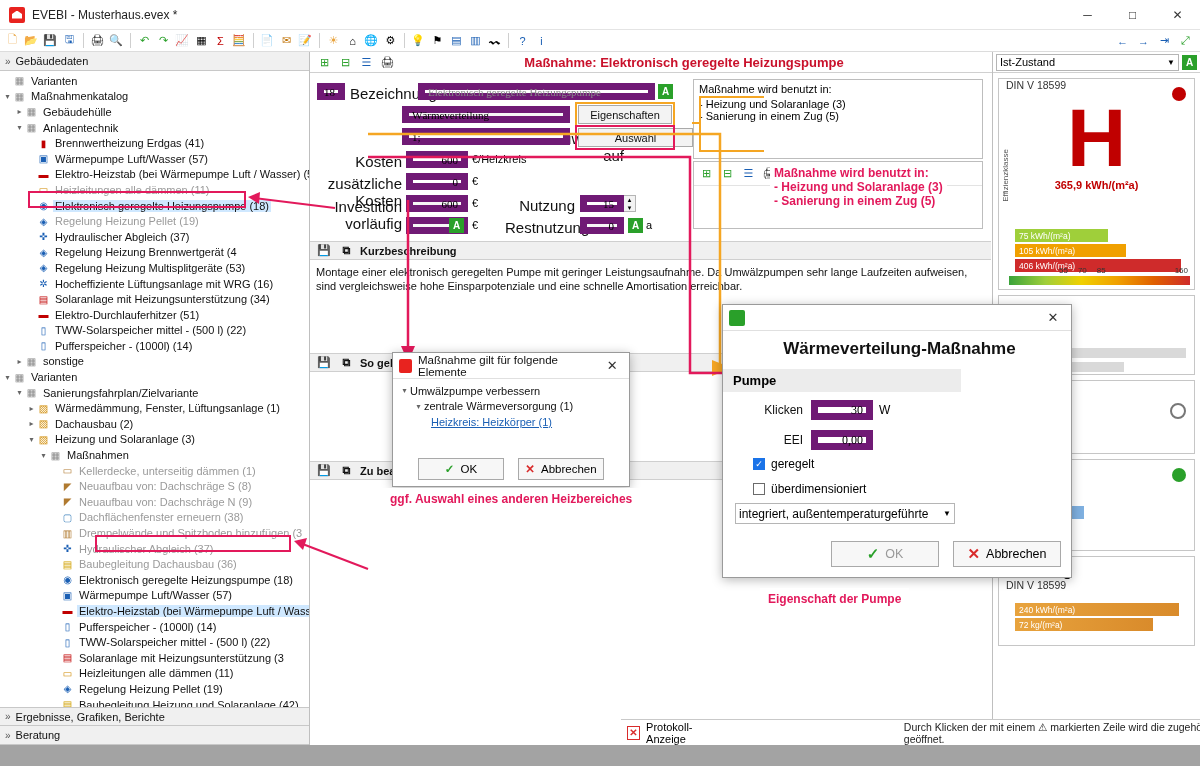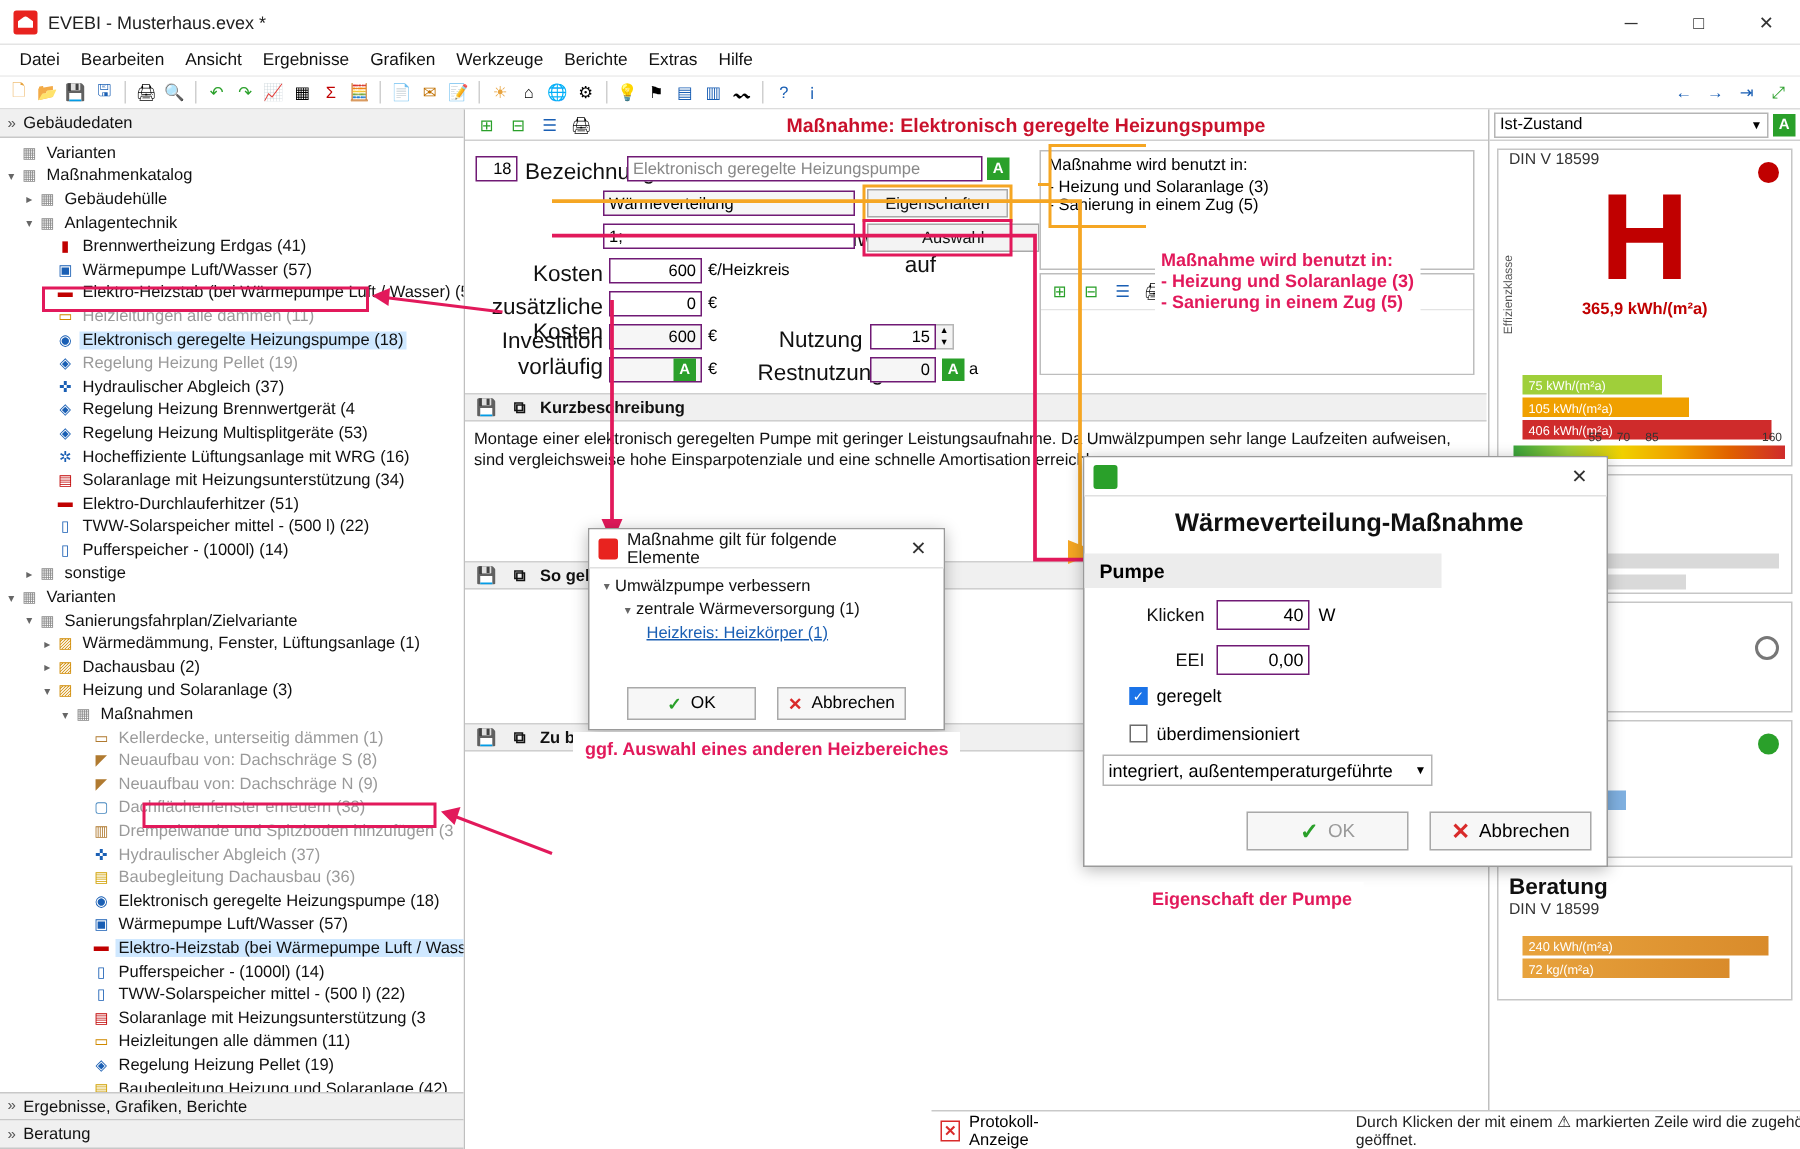--- a/index.html
+++ b/index.html
@@ -69,22 +69,22 @@
   }
   .meas-title {
     position: absolute; left: 66px; right: 0; top: 0; height: 21px;
     display: flex; align-items: center; justify-content: center;
     font-weight: bold; font-size: 13px; color: #c9112b;
   }
   .form-area { position: relative; flex: 1; background: #ffffff; }
 
   .lbl-r { text-align: right; font-size: 15px; color: #111; }
   .inp {
-    border: 1px solid #701a75; background: #fff; height: 17px; font-size: 11px;
-    padding: 0 3px; display: flex; align-items: center;
+    border: 7px solid #701a75; background: #fff; height: 17px; font-size: 11px;
+    padding: 0 3px; display: flex; align-items: center; font-family: Liberation Serif, serif;
   }
   .inp.ro { background: #f6f6f6; }
   .inp.num { justify-content: flex-end; }
   .gbtn {
     width: 15px; height: 15px; background: #2aa02a; color: #fff; font-size: 10px;
     display: inline-flex; align-items: center; justify-content: center; font-weight: bold;
   }
   .btn {
     border: 1px solid #a9a9a9; background: #f3f3f3; height: 19px; font-size: 11px;
     display: flex; align-items: center; justify-content: center; color: #111;
@@ -146,31 +146,20 @@
   <div class="titlebar">
     <div class="app-icon"></div>
     <span class="title">EVEBI - Musterhaus.evex *</span>
     <div class="win-controls">
       <div class="win-btn">─</div>
       <div class="win-btn">□</div>
       <div class="win-btn close">✕</div>
     </div>
   </div>
 
-  <div class="menubar">
-    <div class="mi">Datei</div>
-    <div class="mi">Bearbeiten</div>
-    <div class="mi">Ansicht</div>
-    <div class="mi">Ergebnisse</div>
-    <div class="mi">Grafiken</div>
-    <div class="mi">Werkzeuge</div>
-    <div class="mi">Berichte</div>
-    <div class="mi">Extras</div>
-    <div class="mi">Hilfe</div>
-  </div>
 
   <div class="toolbar">
     <span class="tb" style="color:#e8a33d">🗋</span>
     <span class="tb" style="color:#e8a33d">📂</span>
     <span class="tb" style="color:#1a5fb4">💾</span>
     <span class="tb" style="color:#1a5fb4">🖫</span>
     <span class="tb-sep"></span>
     <span class="tb">🖨</span>
     <span class="tb">🔍</span>
     <span class="tb-sep"></span>
@@ -675,21 +664,21 @@
 
   <div class="dlg" style="left:722px;top:304px;width:350px;height:274px;">
     <div class="dlg-tb">
       <span style="margin-left:6px;width:16px;height:16px;background:#2aa02a;border-radius:2px;display:inline-block;"></span>
       <div class="dlg-x">✕</div>
     </div>
     <div style="text-align:center;font-size:17px;font-weight:bold;color:#111;padding:8px 0 10px 5px;">Wärmeverteilung-Maßnahme</div>
     <div style="background:#ececec;padding:4px 10px;font-size:13px;font-weight:bold;width:238px;">Pumpe</div>
 
     <div class="lbl-r" style="position:absolute;left:6px;top:98px;width:74px;font-size:12px;">Klicken</div>
-    <div class="inp num" style="position:absolute;left:88px;top:95px;width:62px;height:20px;font-size:12px;">40</div>
+    <div class="inp num" style="position:absolute;left:88px;top:95px;width:62px;height:20px;font-size:12px;">30</div>
     <div style="position:absolute;left:156px;top:98px;font-size:12px;">W</div>
 
     <div class="lbl-r" style="position:absolute;left:6px;top:128px;width:74px;font-size:12px;">EEI</div>
     <div class="inp num" style="position:absolute;left:88px;top:125px;width:62px;height:20px;font-size:12px;">0,00</div>
 
     <div style="position:absolute;left:30px;top:152px;display:flex;align-items:center;gap:6px;">
       <span class="chk on">✓</span>
       <span style="font-size:12px;">geregelt</span>
     </div>
     <div style="position:absolute;left:30px;top:177px;display:flex;align-items:center;gap:6px;">

